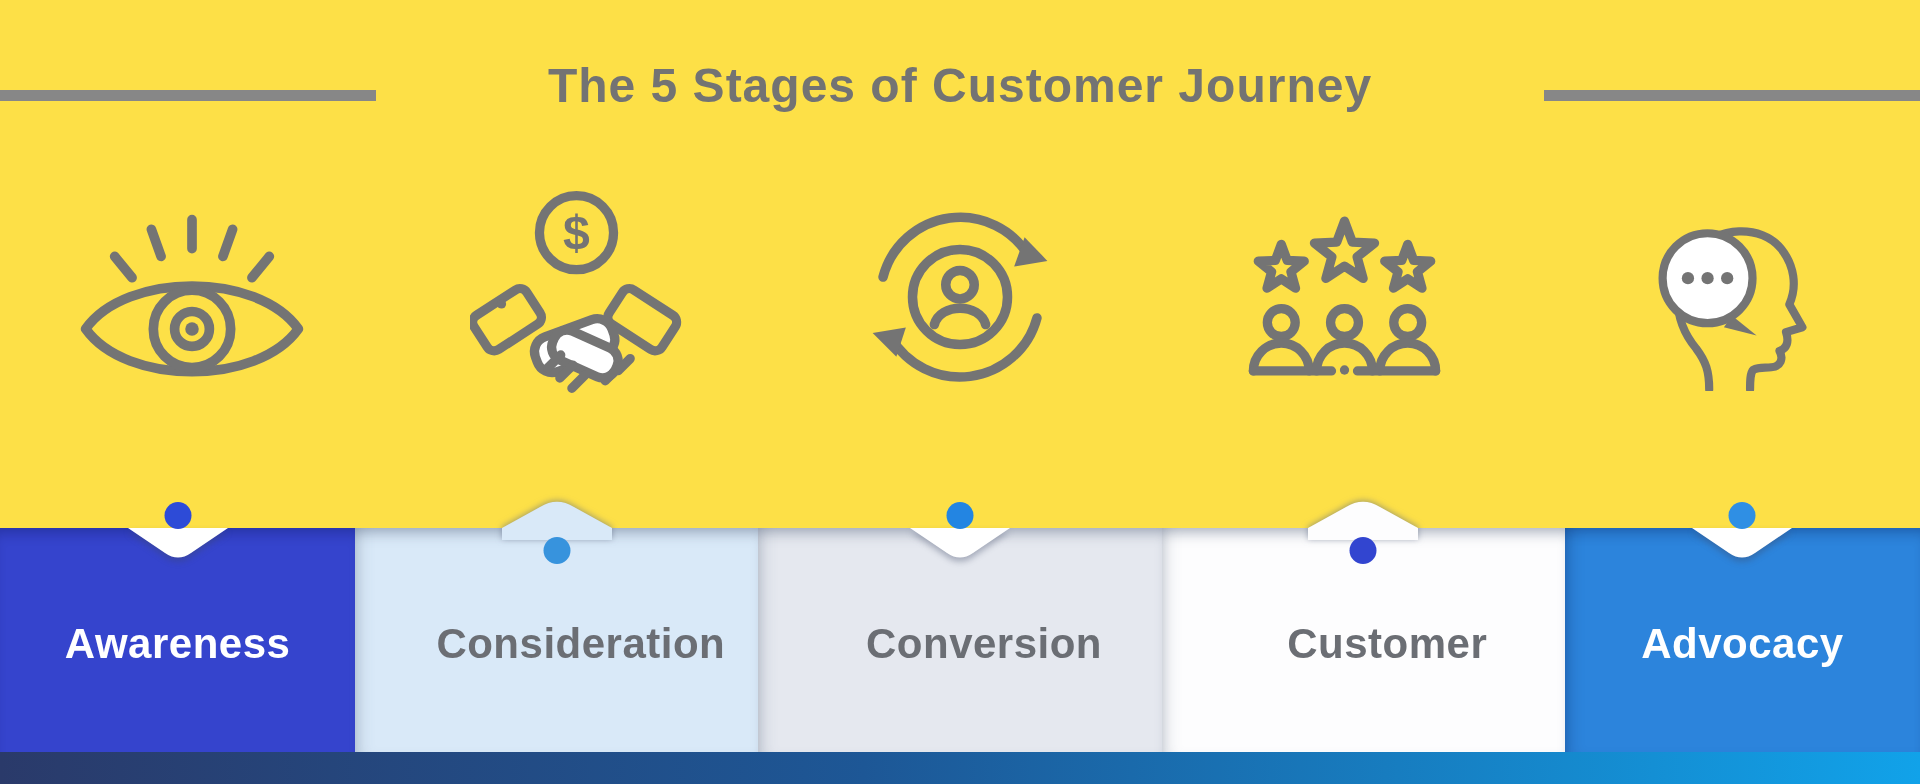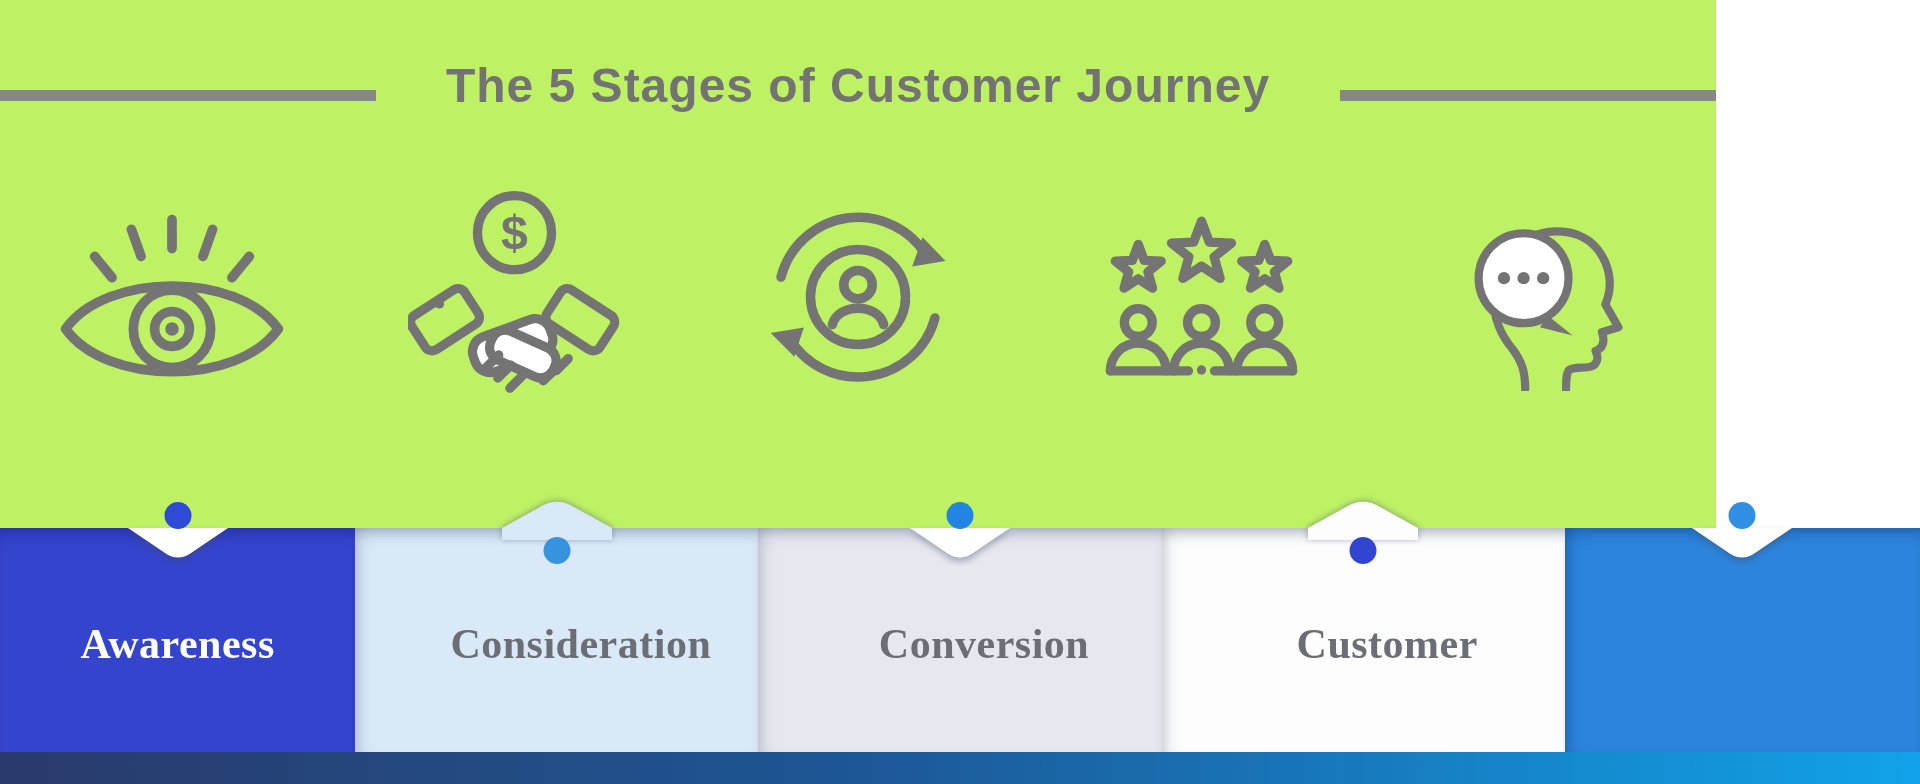--- a/index.html
+++ b/index.html
@@ -1,40 +1,40 @@
 <!DOCTYPE html>
 <html style="--rule-color: #878787; --title-color: #737373; --icon-color: #747474;"><head>
 <meta charset="utf-8">
 <style>
   html,body{margin:0;padding:0;background:#fff;}
   .page{position:relative;width:1920px;height:784px;overflow:hidden;background:#fff;
         font-family:"Liberation Sans",sans-serif;}
 
   
-  .top{position:absolute;top:0;left:0;width:1716px;height:528px;background:#bef264;}
+  .top{position:absolute;top:0;left:0;width:1920px;height:528px;background:#fde047;}
   .rule{position:absolute;top:90px;height:11px;background:var(--rule-color,#878787);}
   .rule-left{left:0;width:376px;}
   .rule-right{right:0;width:376px;}
   .title{position:absolute;top:58px;left:0;width:100%;margin:0;text-align:center;
          font-size:48px;font-weight:bold;letter-spacing:1px;color:var(--title-color,#737373);}
 
   .icons-row{position:absolute;top:168px;left:0;width:100%;display:flex;}
   .icon-cell{flex:1 1 0;height:258px;display:flex;align-items:center;justify-content:center;}
 
   .icon-svg{stroke:var(--icon-color,#747474);}
   .icon-svg .st{fill:none;stroke-width:10;stroke-linecap:round;stroke-linejoin:round;}
   .icon-svg .fl{fill:var(--icon-color,#747474);stroke:none;}
   .icon-svg .wh{fill:#fff;stroke-width:10;stroke-linecap:round;stroke-linejoin:round;}
   .icon-svg .coin{fill:var(--icon-color,#747474);stroke:none;
                   font-family:"Liberation Sans",sans-serif;font-weight:bold;font-size:52px;}
 
   
   .cards-row{position:absolute;top:528px;left:0;width:1920px;height:224px;display:flex;}
   .card{position:relative;width:384px;height:224px;background:var(--card-color,#ccc);
-        display:flex;align-items:center;justify-content:center;font-family:Liberation Serif, serif;}
+        display:flex;align-items:center;justify-content:center;}
   .card.light{box-shadow:inset 0 12px 14px -8px rgba(84,98,124,.5),
                          inset 15px 0 16px -12px rgba(84,98,124,.30);padding-left:48px;}
   .card.dark{box-shadow:inset 0 12px 14px -8px rgba(0,10,60,.30),
                         inset 15px 0 16px -12px rgba(0,10,60,.25);}
   .card.dark.first{box-shadow:inset 0 12px 14px -8px rgba(0,10,60,.30);}
 
   .stage-label{font-size:42px;font-weight:bold;letter-spacing:.5px;
                color:var(--label-color,#fff);transform:translateY(4px);}
 
   .notch{position:absolute;left:50%;transform:translateX(-50%);}
@@ -168,19 +168,20 @@
       </svg>
       <span class="dot dot-up"></span>
       <div class="stage-label">Customer</div>
     </div>
 
     <div class="card dark" style="--card-color: #2c84dc; --label-color: #ffffff; --dot-color: #2f8fe4;">
       <svg class="notch notch-down" width="100" height="36" viewBox="0 0 100 36">
         <path d="M0,0 H100 L63,25 Q50,34 37,25 Z"></path>
       </svg>
       <span class="dot dot-down"></span>
+      <div class="stage-label">Advocacy</div>
     </div>
 
   </div>
 
   <div class="footer-bar" style="background: linear-gradient(90deg, rgb(42, 58, 106) 0%, rgb(29, 87, 150) 45%, rgb(17, 162, 233) 100%);"></div>
 
 </div>
 
 </body></html>

